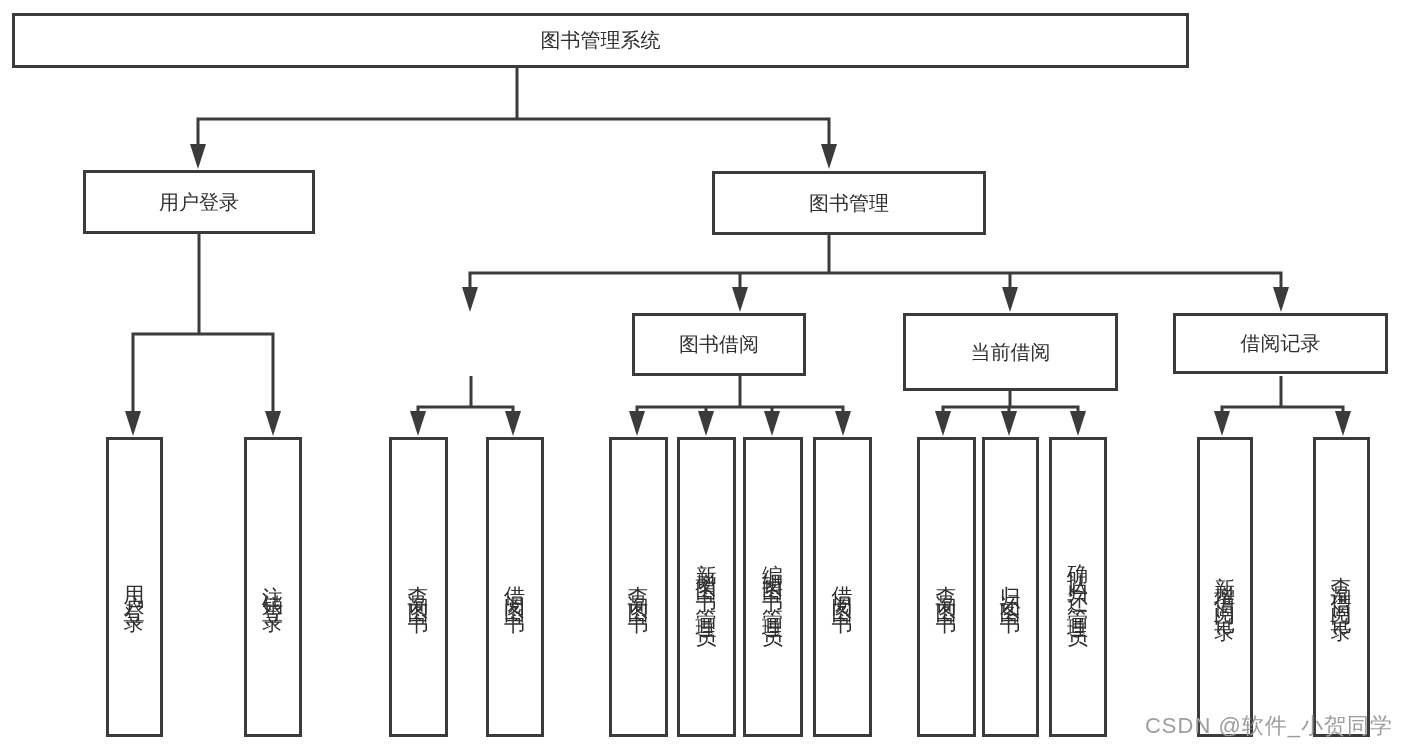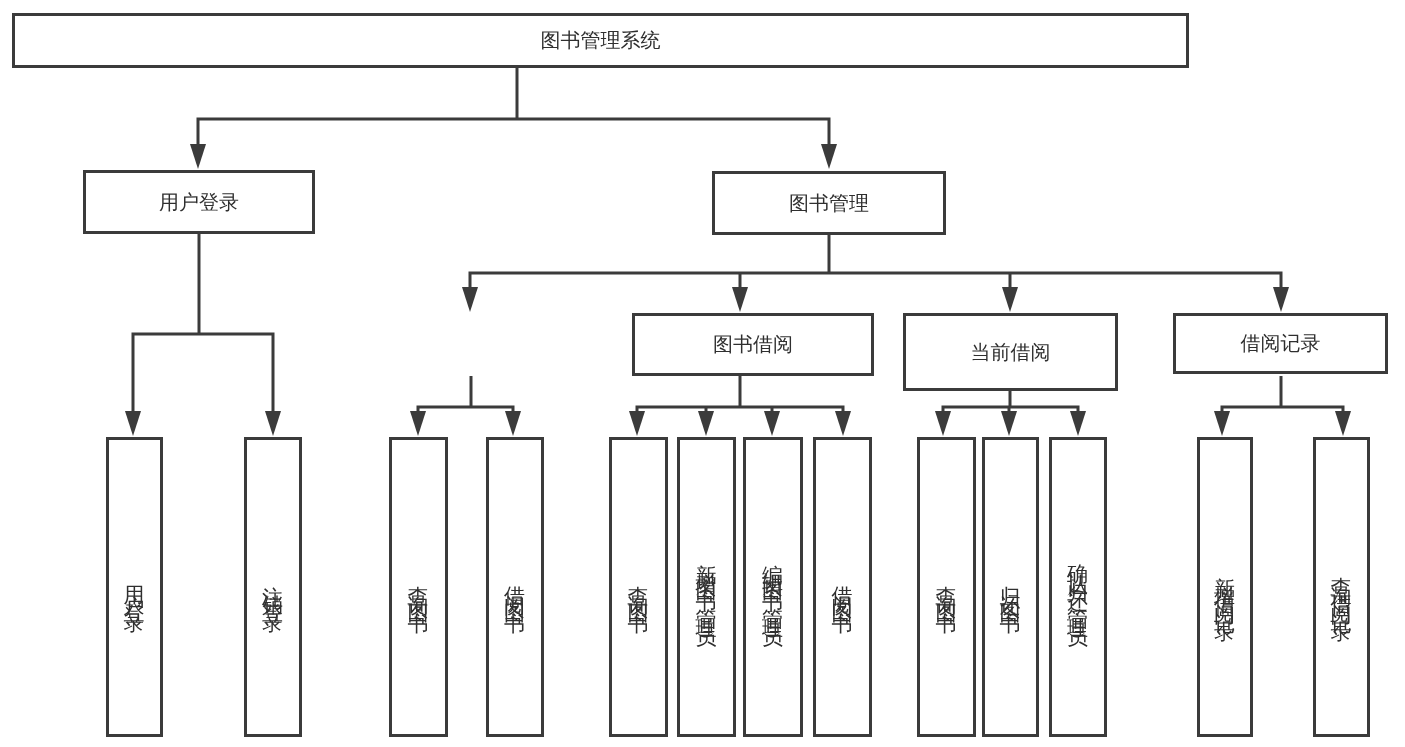--- a/index.html
+++ b/index.html
@@ -101,23 +101,23 @@
       <polygon points="1070,411 1086,411 1078,436"></polygon>
 
       <polygon points="1214,411 1230,411 1222,436"></polygon>
       <polygon points="1335,411 1351,411 1343,436"></polygon>
     </g>
   </svg>
 
   <div class="box" style="left:12px;top:13px;width:1177px;height:55px">图书管理系统</div>
 
   <div class="box" style="left:83px;top:170px;width:232px;height:64px">用户登录</div>
-  <div class="box" style="left:712px;top:171px;width:234px;height:64px">图书管理</div>
+  <div class="box" style="left:712px;top:171px;width:274px;height:64px">图书管理</div>
 
-  <div class="box" style="left:632px;top:313px;width:242px;height:63px">图书借阅</div>
+  <div class="box" style="left:632px;top:313px;width:174px;height:63px">图书借阅</div>
   <div class="box" style="left:903px;top:313px;width:215px;height:78px">当前借阅</div>
   <div class="box" style="left:1173px;top:313px;width:215px;height:61px">借阅记录</div>
 
   <div class="box vbox" style="left:106px;top:437px;width:57px;height:300px">用户登录</div>
   <div class="box vbox" style="left:244px;top:437px;width:58px;height:300px">注销登录</div>
 
   <div class="box vbox" style="left:389px;top:437px;width:59px;height:300px">查询图书</div>
   <div class="box vbox" style="left:486px;top:437px;width:58px;height:300px">借阅图书</div>
 
   <div class="box vbox" style="left:609px;top:437px;width:59px;height:300px">查询图书</div>
@@ -125,14 +125,15 @@
   <div class="box vbox" style="left:743px;top:437px;width:60px;height:300px">编辑图书（管理员）</div>
   <div class="box vbox" style="left:813px;top:437px;width:59px;height:300px">借阅图书</div>
 
   <div class="box vbox" style="left:917px;top:437px;width:59px;height:300px">查询图书</div>
   <div class="box vbox" style="left:982px;top:437px;width:57px;height:300px">归还图书</div>
   <div class="box vbox" style="left:1049px;top:437px;width:58px;height:300px">确认归还（管理员）</div>
 
   <div class="box vbox" style="left:1197px;top:437px;width:56px;height:300px">新增借阅记录</div>
   <div class="box vbox" style="left:1313px;top:437px;width:57px;height:300px">查询借阅记录</div>
 
+  <div class="watermark">CSDN @软件_小贺同学</div>
 
 </div>
 
 </body></html>

